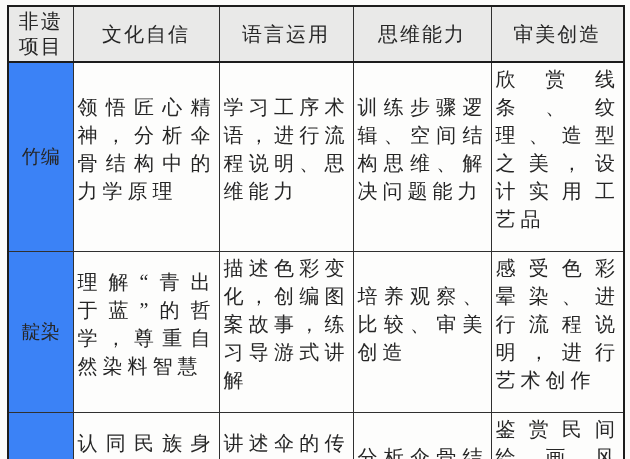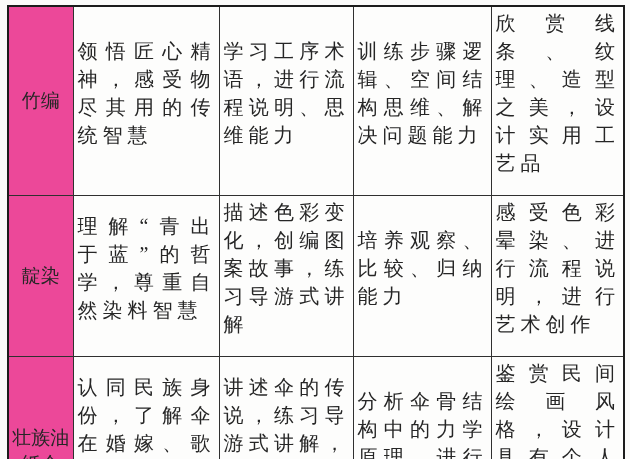--- a/index.html
+++ b/index.html
@@ -43,21 +43,21 @@
     background: #e9e9e8;
     font-weight: normal;
     font-size: 20px;
     line-height: 25px;
     text-align: center;
     letter-spacing: 2px;
     border-bottom: 2px solid #1c1c1c;
   }
   
   td.project-cell {
-    background: #ec4899;
+    background: #3b82f6;
     font-size: 19px;
     line-height: 26px;
     text-align: center;
     letter-spacing: 0;
     padding: 1px 2px;
     word-break: break-all;
   }
   
   td.text-cell {
     background: #fdfdfc;
@@ -80,34 +80,41 @@
   <div class="table-wrap">
     <table class="matrix">
       <colgroup>
         <col style="width:65px">
         <col style="width:146px">
         <col style="width:134px">
         <col style="width:138px">
         <col style="width:133px">
       </colgroup>
       <tbody>
+        <tr class="head-row">
+          <th><span>非遗</span><br><span>项目</span></th>
+          <th>文化自信</th>
+          <th>语言运用</th>
+          <th>思维能力</th>
+          <th>审美创造</th>
+        </tr>
 
         <tr class="row-1">
           <td class="project-cell">竹编</td>
-          <td class="text-cell">领悟匠心精神，感受物尽其用的传统智慧</td>
+          <td class="text-cell">领悟匠心精神，分析伞骨结构中的力学原理</td>
           <td class="text-cell">学习工序术语，进行流程说明、思维能力</td>
           <td class="text-cell">训练步骤逻辑、空间结构思维、解决问题能力</td>
           <td class="text-cell">欣赏线条、纹理、造型之美，设计实用工艺品</td>
         </tr>
 
         <tr class="row-2">
           <td class="project-cell">靛染</td>
           <td class="text-cell">理解“青出于蓝”的哲学，尊重自然染料智慧</td>
           <td class="text-cell">描述色彩变化，创编图案故事，练习导游式讲解</td>
-          <td class="text-cell">培养观察、比较、归纳能力</td>
+          <td class="text-cell">培养观察、比较、审美创造</td>
           <td class="text-cell">感受色彩晕染、进行流程说明，进行艺术创作</td>
         </tr>
 
         <tr class="row-3">
           <td class="project-cell">壮族油纸伞</td>
           <td class="text-cell">认同民族身份，了解伞在婚嫁、歌舞中的民俗寓意</td>
           <td class="text-cell">讲述伞的传说，练习导游式讲解，撰写文化介绍</td>
           <td class="text-cell">分析伞骨结构中的力学原理，进行创造性改进</td>
           <td class="text-cell">鉴赏民间绘画风格，设计具有个人风格的伞面</td>
         </tr>

